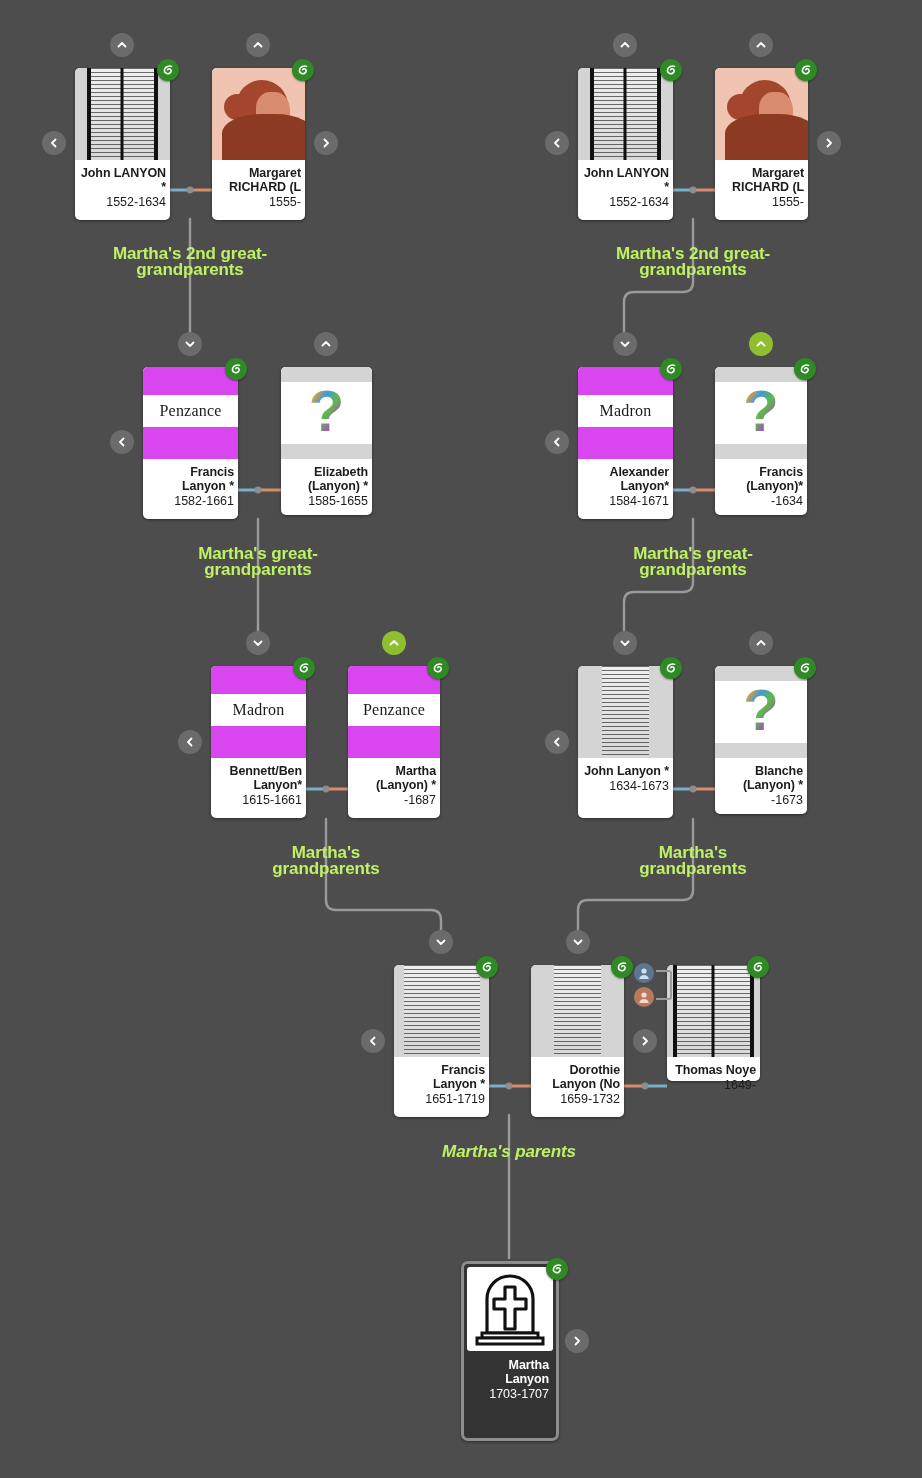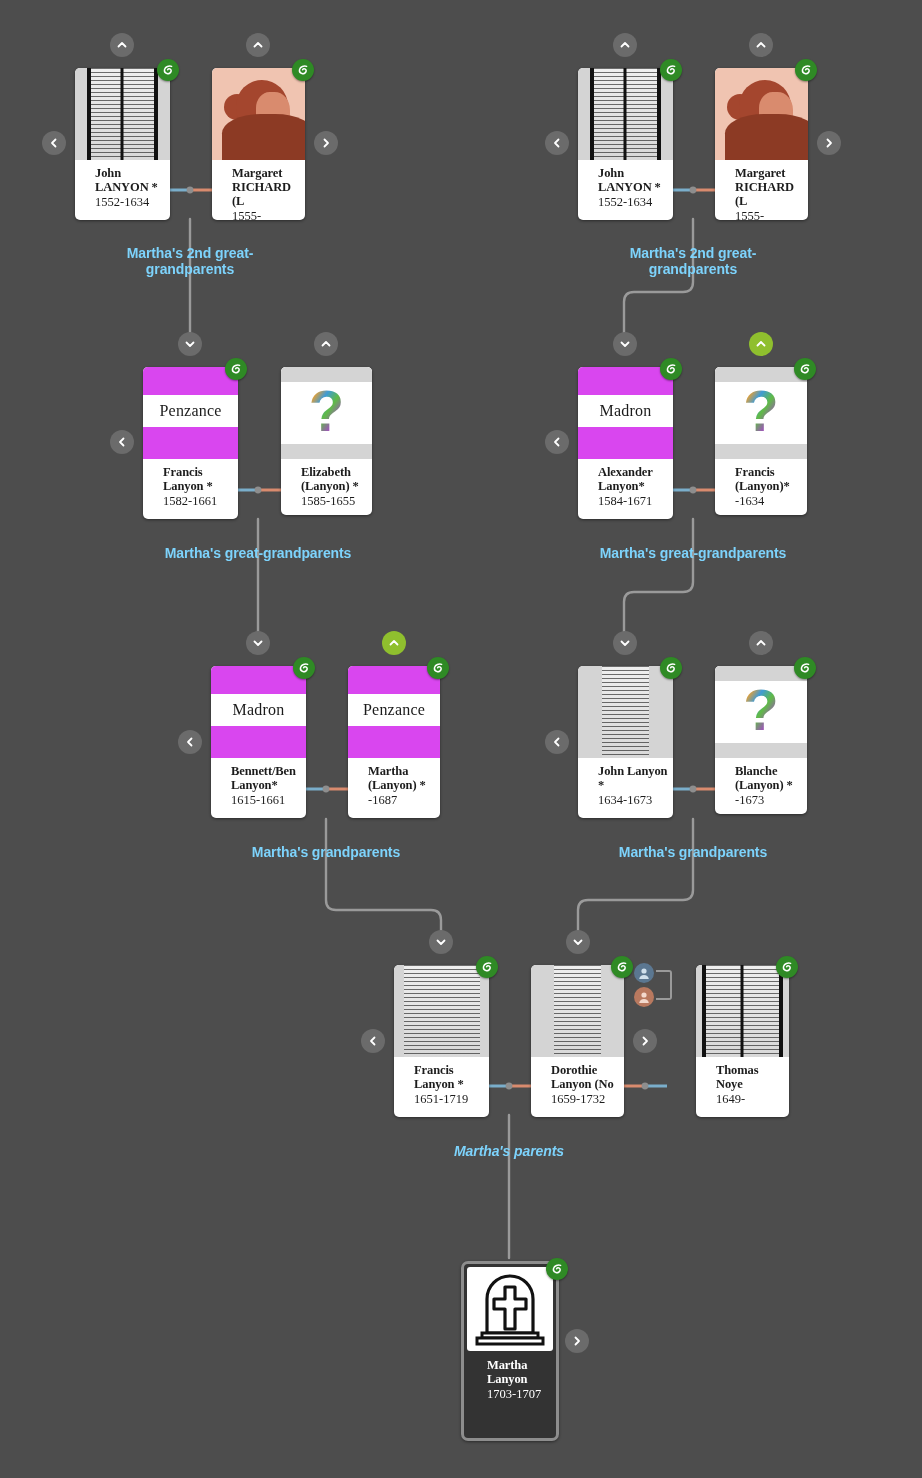--- a/index.html
+++ b/index.html
@@ -30,24 +30,23 @@
   .card .thumb {
     width: 100%;
     height: 92px;
     background: #d4d4d4;
     border-radius: 5px 5px 0 0;
     overflow: hidden;
     position: relative;
     display: flex; align-items: center; justify-content: center;
   }
   .card .label {
-    padding: 6px 4px 8px 20px;
-    text-align: left;
+    padding: 6px 4px 8px 4px;
+    text-align: right;
     color: #1c1c1c;
-    font-family: Liberation Serif, serif;
   }
   .card .pname {
     font-size: 12.5px;
     font-weight: bold;
     line-height: 14px;
     letter-spacing: -0.1px;
     word-break: break-word;
   }
   .card .pdates {
     font-size: 12.5px;
@@ -155,22 +154,22 @@
   .grp .av.m { background:#5b7791; left:0; top:0; }
   .grp .av.f { background:#b9795f; left:0; top:24px; }
   .grp .bracket {
     position:absolute; left:22px; top:7px; width:16px; height:30px;
     border:2px solid #9a9a9a; border-left:none; border-radius:0 3px 3px 0;
   }
 
   
   .rel {
     position:absolute;
-    color:#7dd3fc;
-    font-size:14px;
+    color:#bef264;
+    font-size:17px;
     font-weight:bold;
     text-align:center;
     line-height:15.5px;
     letter-spacing:-0.1px;
   }
 </style>
 </head>
 <body>
 
 <div id="stage">
@@ -622,21 +621,21 @@
     </div>
     <div class="av f">
       <svg width="14" height="14" viewBox="0 0 14 14">
           <circle cx="7" cy="5" r="2.6" fill="#f3d9cd"></circle>
           <path d="M2.2 13c.4-2.6 2.3-4 4.8-4s4.4 1.4 4.8 4z" fill="#f3d9cd"></path>
         </svg>
     </div>
     <div class="bracket"></div>
   </div>
 
-  <div class="card" style="left:696px; top:965px; width:93px; height:152px;">
+  <div class="card" style="left:667px; top:965px; width:93px; height:116px;">
     <div class="hint">
       <svg width="12" height="12" viewBox="0 0 12 12">
           <path d="M9.6 2.4C7 1.6 3.4 2.6 2.6 5.4c-.5 1.8.5 3.6 2.3 4.1 2 .6 3.8-.6 4.2-2.2.3-1.3-.5-2.4-1.7-2.6-.9-.2-1.6.3-1.8 1" fill="none" stroke="#fff" stroke-width="1.5" stroke-linecap="round"></path>
         </svg>
     </div>
     <div class="thumb">
         <div class="th-doc" style="width:88%;"></div>
       </div>
     <div class="label">
       <div class="pname">Thomas Noye</div>

